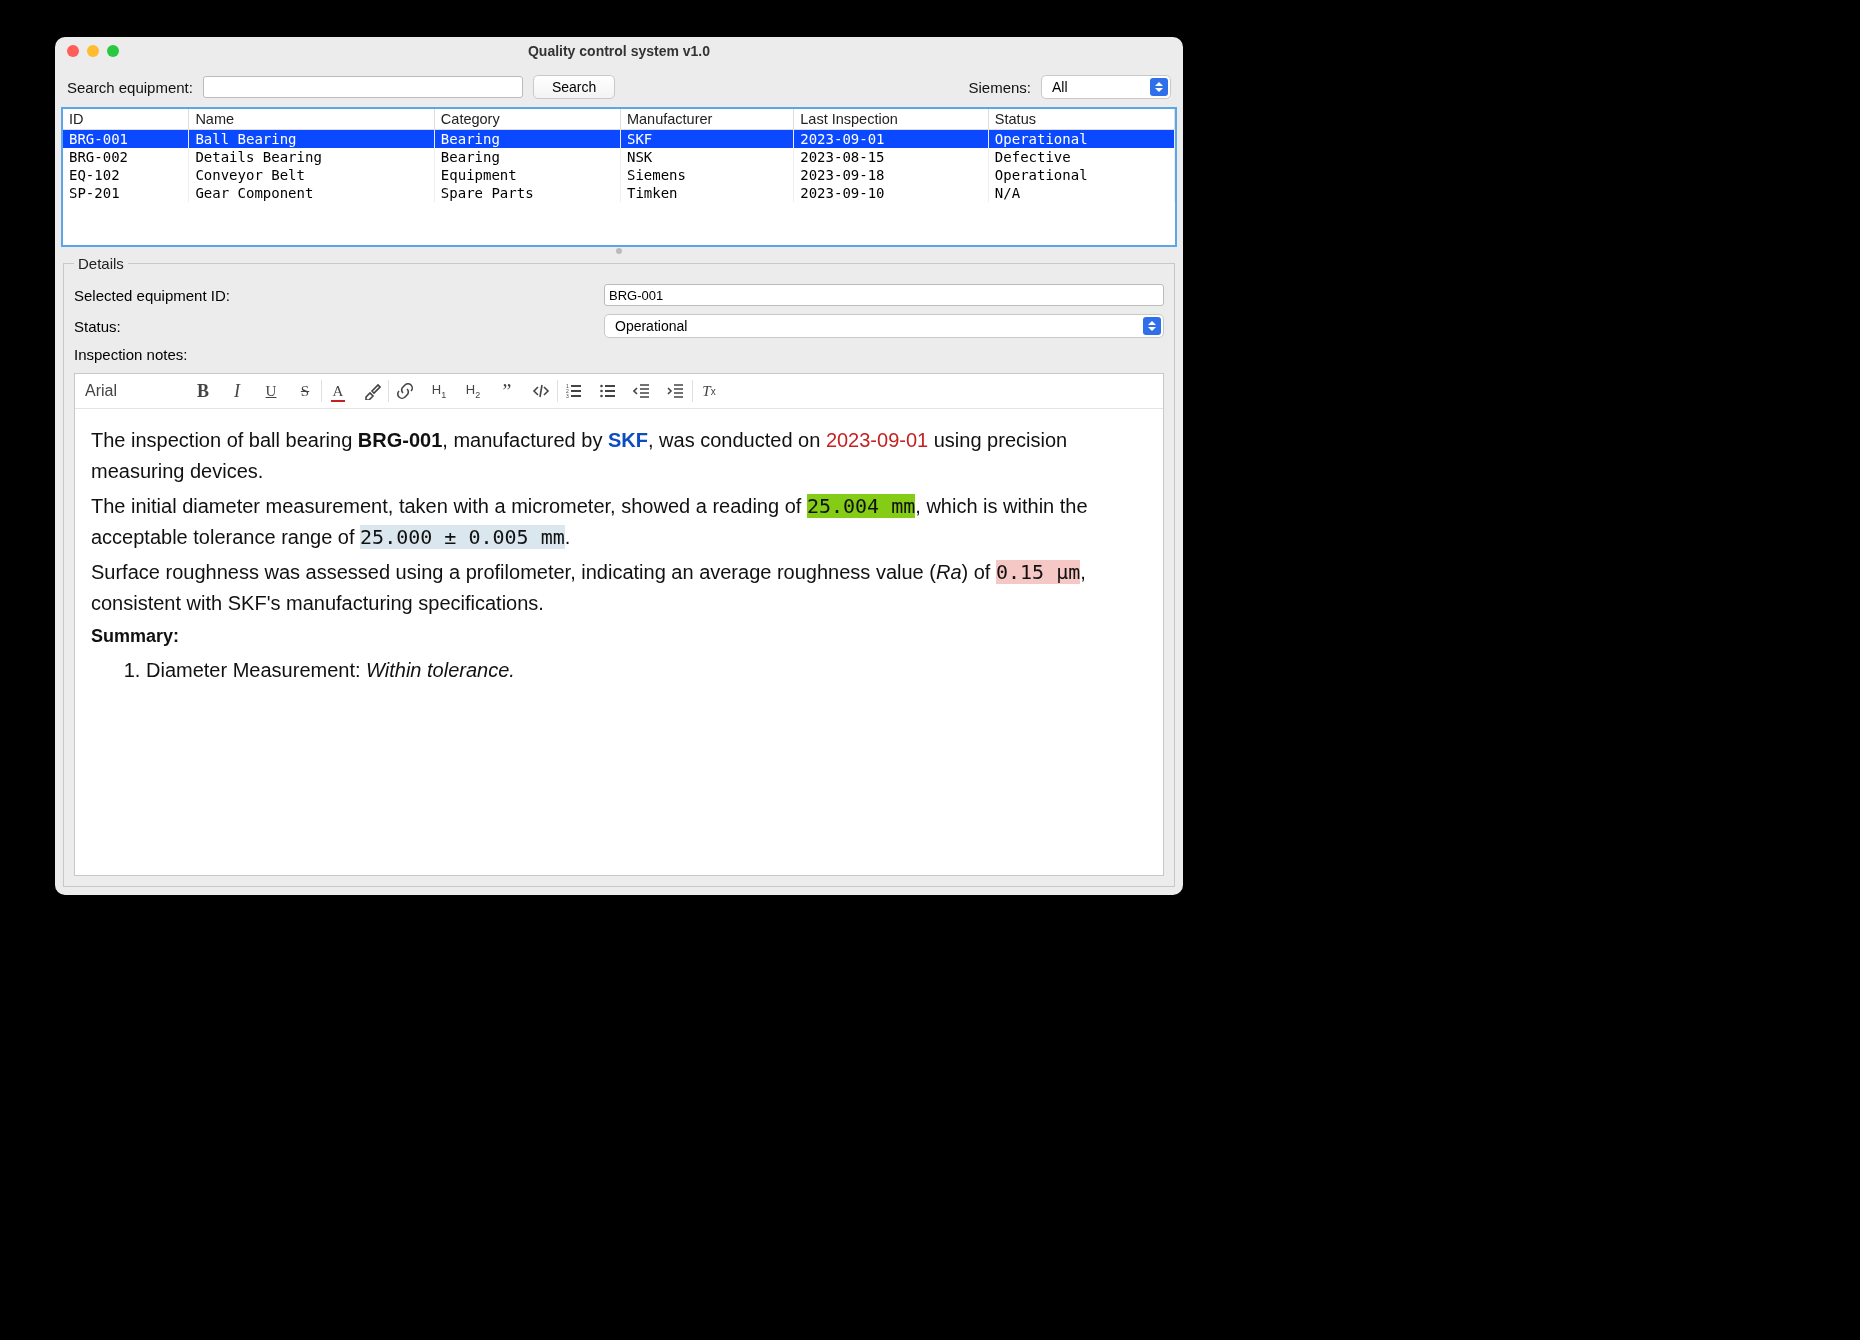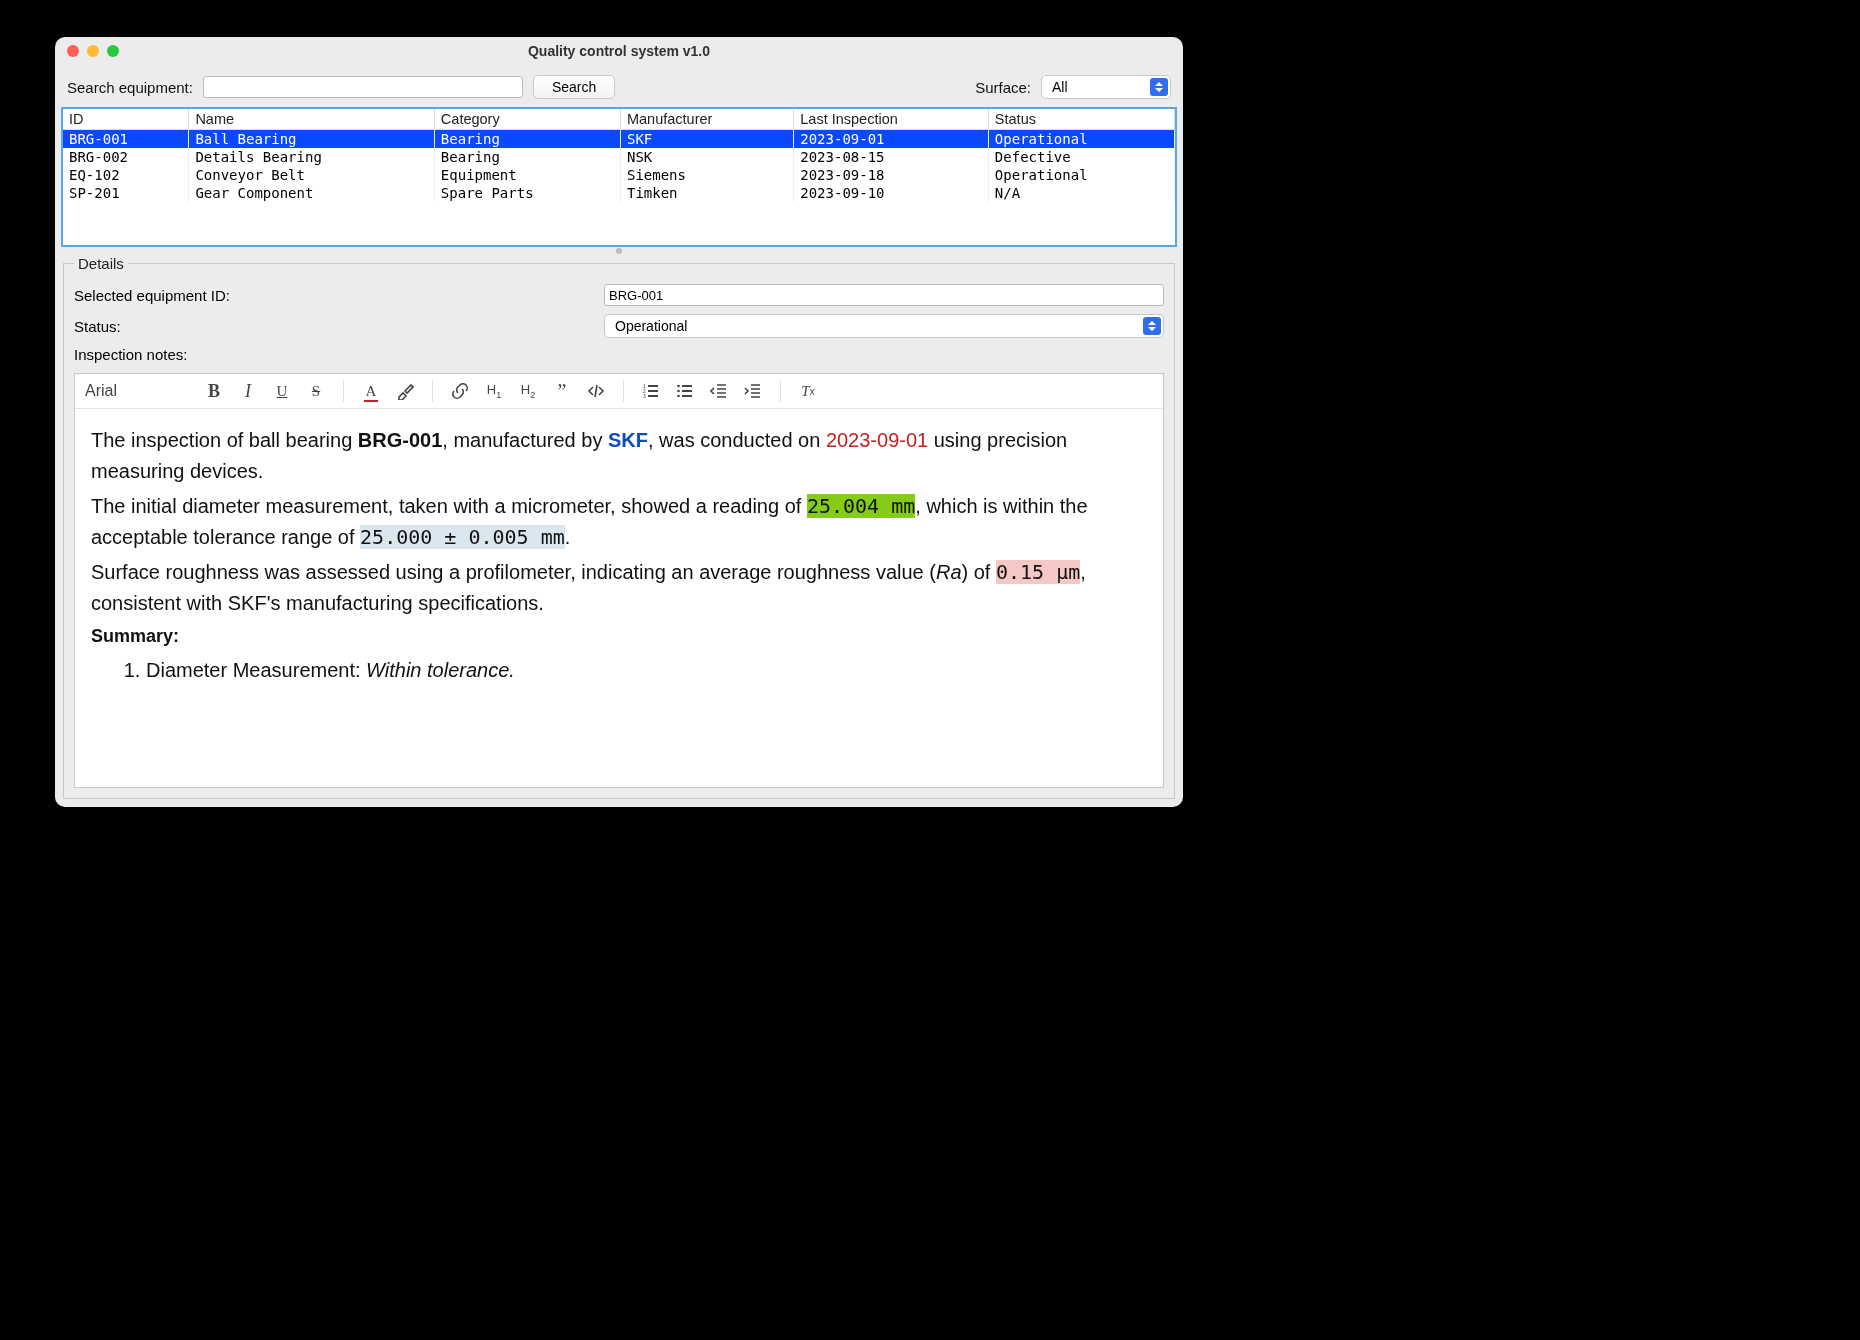--- a/index.html
+++ b/index.html
@@ -8,21 +8,21 @@
     font-family: -apple-system, "Helvetica Neue", Arial, sans-serif;
     width: 1288px;
     height: 928px;
     overflow: hidden;
   }
   .window {
     position: absolute;
     left: 55px;
     top: 37px;
     width: 1128px;
-    height: 770px;
+    height: 858px;
     background: #ececec;
     border-radius: 10px;
     box-shadow: 0 20px 60px rgba(0,0,0,.5);
     overflow: hidden;
     display: flex;
     flex-direction: column;
   }
   .titlebar {
     height: 28px;
     display: flex;
@@ -98,21 +98,21 @@
   .form-row { display: flex; align-items: center; margin: 4px 0; font-size: 15px; }
   .form-row label { width: 530px; }
   .form-row .text-input { flex: 1; }
   .details .select-wrap { flex: 1; }
 
   .editor {
     margin-top: 6px; border: 1px solid #c8c8c8; background: #fff;
     flex: 1; display: flex; flex-direction: column; min-height: 0;
   }
   .editor-toolbar {
-    display: flex; align-items: center; gap: 18px;
+    display: flex; align-items: center; gap: 7px;
     padding: 6px 10px; border-bottom: 1px solid #e4e4e4;
     font-size: 15px; color: #444;
   }
   .editor-toolbar .group { display: flex; align-items: center; gap: 16px; }
   .font-select { display:flex; align-items:center; gap:70px; font-size:16px; cursor:pointer; }
   .tb-icon { width:18px; height:18px; display:inline-flex; align-items:center; justify-content:center; cursor:pointer; position:relative; }
   .tb-icon svg { width:18px; height:18px; stroke:#444; fill:none; stroke-width:1.6; }
   .tb-sep { width:1px; height:22px; background:#e0e0e0; }
 
   .editor-content {
@@ -142,21 +142,21 @@
       <div class="dot green"></div>
     </div>
     <div class="title">Quality control system v1.0</div>
   </div>
 
   <div class="toolbar">
     <label>Search equipment:</label>
     <input class="text-input search-field" value="" style="">
     <button class="btn">Search</button>
     <div class="spacer"></div>
-    <label>Surface:</label>
+    <label>Siemens:</label>
     <div class="select-wrap">
       <span>All</span>
       <span class="select-stepper"></span>
     </div>
   </div>
 
   <div class="table-wrap">
     <table>
       <thead>
           <tr id="thead-row">

